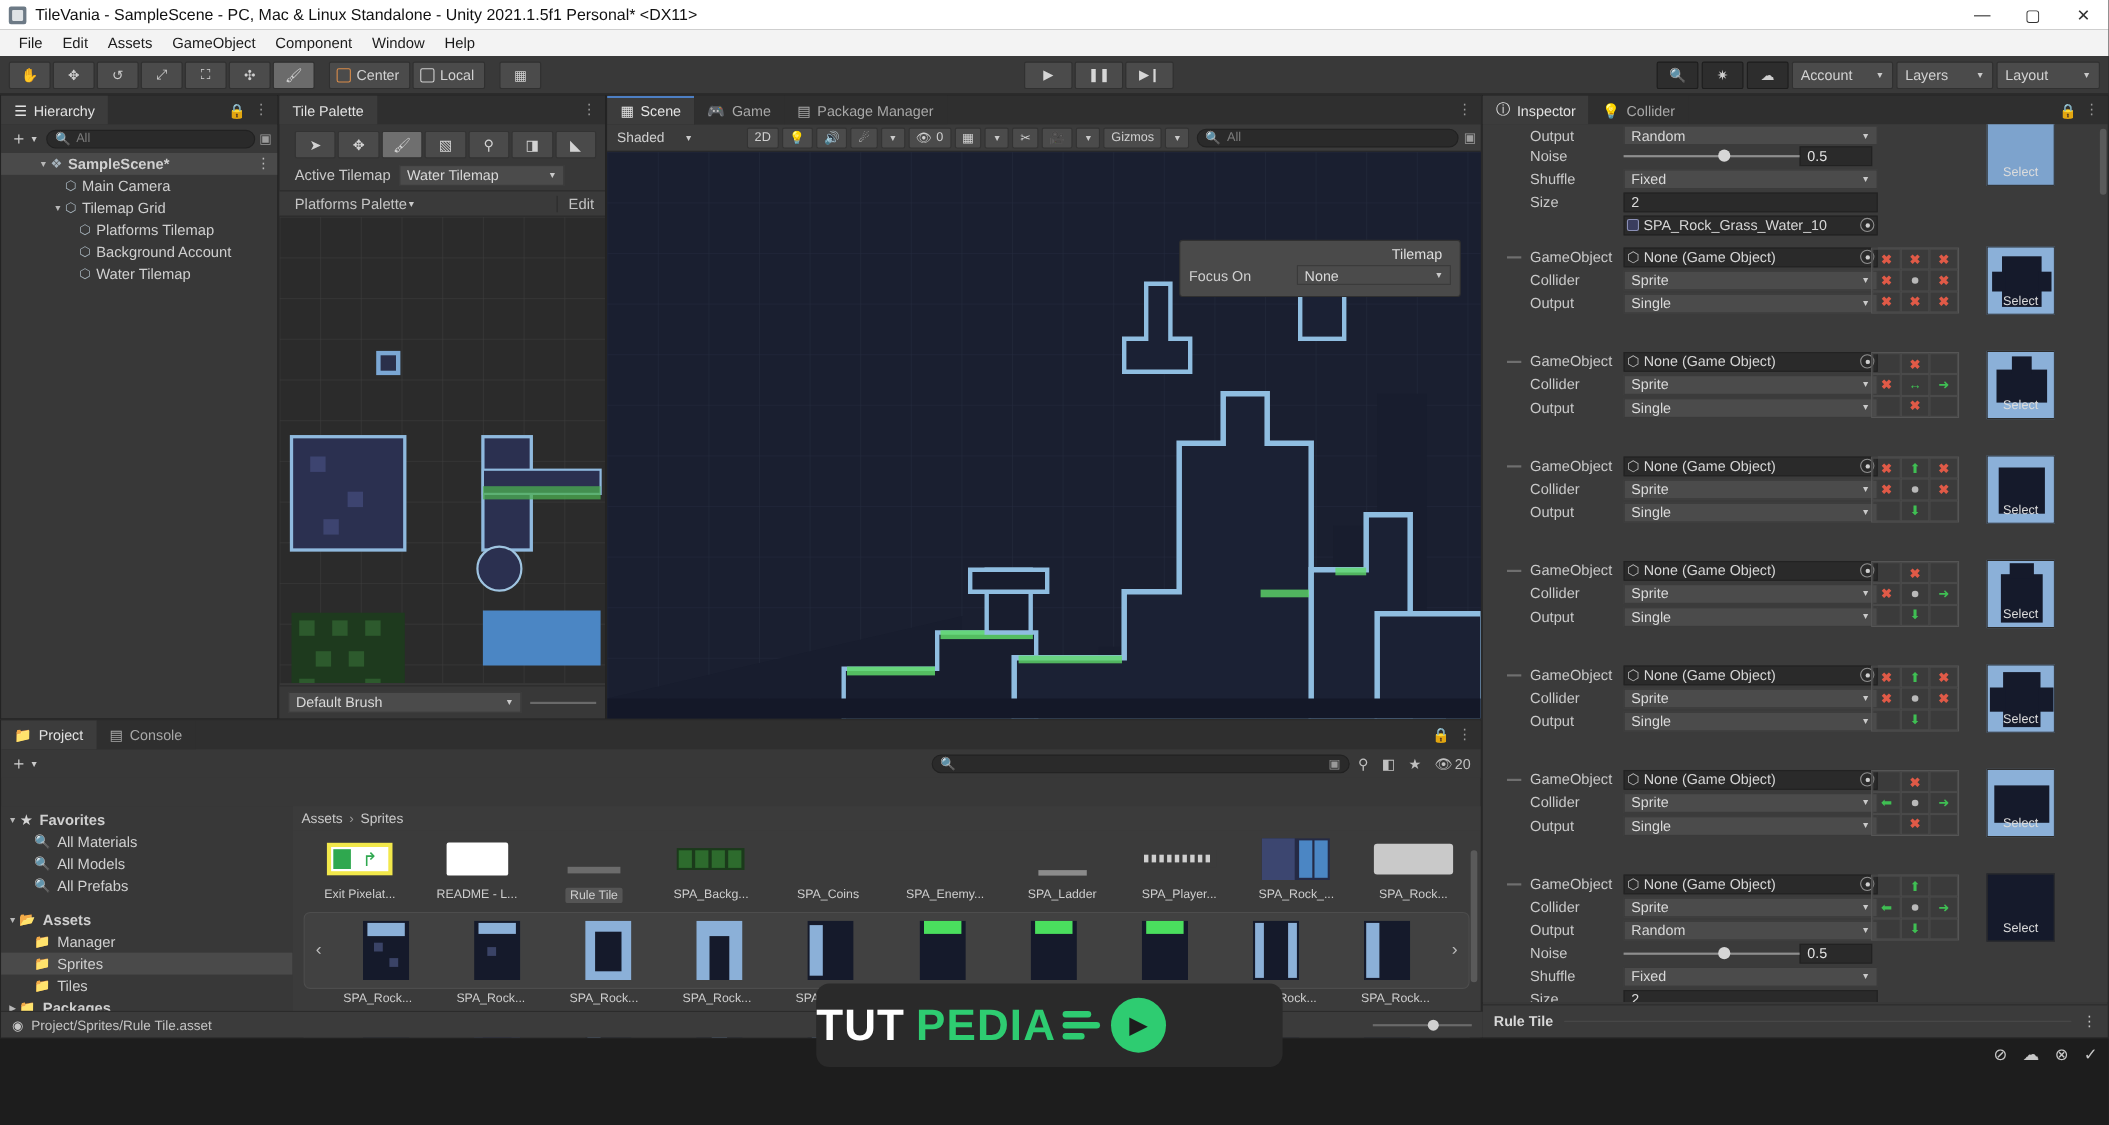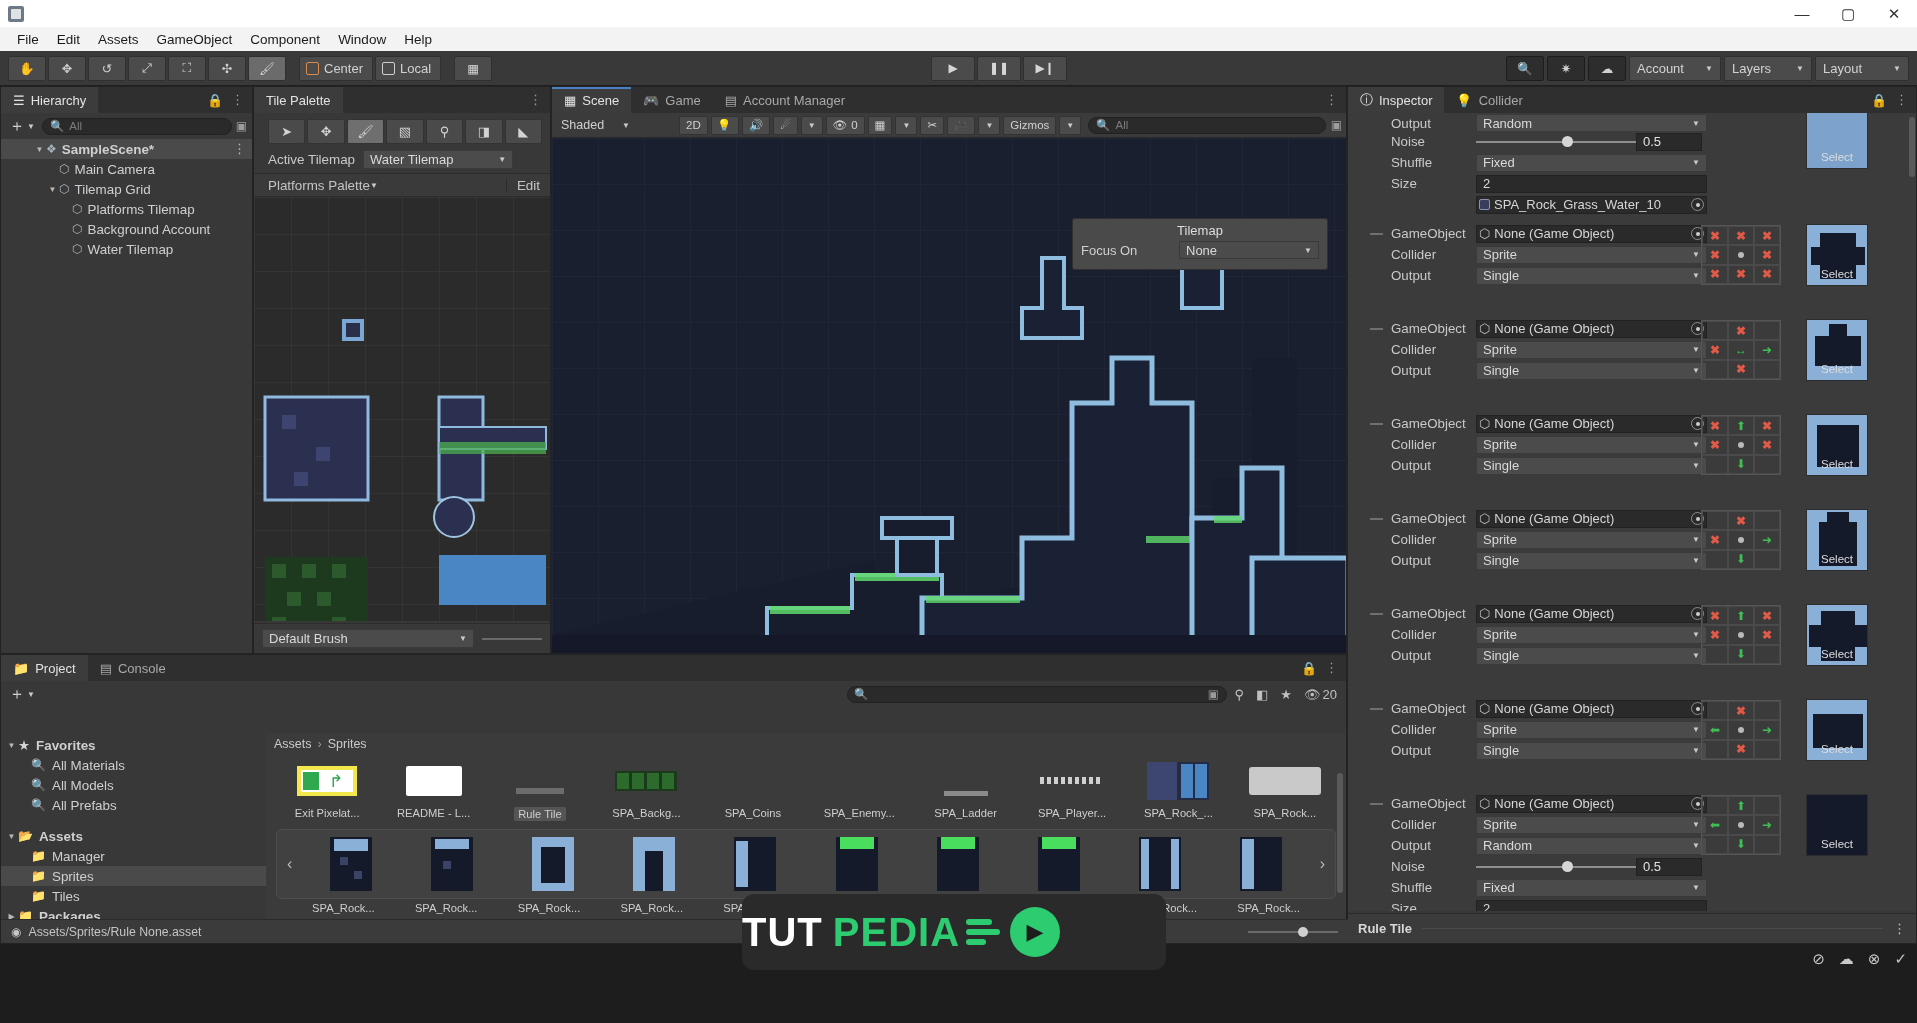--- a/index.html
+++ b/index.html
@@ -158,20 +158,21 @@
   .wm-bars{display:flex;flex-direction:column;gap:4px;margin-left:-4px;}
   .wm-bars i{display:block;height:6px;background:#2ecc71;border-radius:3px;}
   .bs-icons{position:absolute;right:10px;top:6px;display:flex;gap:14px;color:#c8c8c8;font-size:15px;}
   .scrollv{position:absolute;right:1px;width:6px;background:#5a5a5a;border-radius:3px;}
 </style>
 </head>
 <body>
 
 <div id="titlebar">
   <span class="tb-icon"></span>
+  <span>TileVania - SampleScene - PC, Mac &amp; Linux Standalone - Unity 2021.1.5f1 Personal* &lt;DX11&gt;</span>
   <span class="spacer"></span>
   <span class="wbtn">—</span>
   <span class="wbtn">▢</span>
   <span class="wbtn close">✕</span>
 </div>
 
 <div id="menubar">
   <span class="mi">File</span>
   <span class="mi">Edit</span>
   <span class="mi">Assets</span>
@@ -366,21 +367,21 @@
     <div class="ptab active blue">
       <span>▦</span>
       <span>Scene</span>
     </div>
     <div class="ptab">
       <span>🎮</span>
       <span>Game</span>
     </div>
     <div class="ptab">
       <span>▤</span>
-      <span>Account Manager</span>
+      <span>Package Manager</span>
     </div>
     <div class="tright">
       <span class="kebab">⋮</span>
     </div>
   </div>
   <div class="sc-toolbar">
     <div class="sc-flat" style="width:120px">
       <span>Shaded</span>
       <span class="caret">▼</span>
     </div>
@@ -453,21 +454,21 @@
 
       <rect x="374" y="458" width="94" height="7" fill="#5fd96a" opacity="0.8"></rect>
       <rect x="594" y="398" width="44" height="7" fill="#5fd96a" opacity="0.8"></rect>
       <rect x="662" y="378" width="28" height="7" fill="#5fd96a" opacity="0.8"></rect>
 
       <rect x="0" y="497" width="796" height="20" fill="#141828"></rect>
     </svg>
     
     <div style="position:absolute;left:520px;top:80px;width:256px;height:52px;background:#4a4a4a;
                 border:1px solid #303030;border-radius:3px;">
-      <div style="text-align:center;font-size:13px;color:#dedede;padding:4px 16px 3px">Tilemap</div>
+      <div style="text-align:right;font-size:13px;color:#dedede;padding:4px 16px 3px">Tilemap</div>
       <div style="display:flex;align-items:center;padding:0 8px;gap:10px">
         <span style="font-size:13px;color:#cfcfcf">Focus On</span>
         <div class="ifield" style="width:140px;margin-left:auto">
           <span>None</span>
           <span class="caret">▼</span>
         </div>
       </div>
     </div>
   </div>
 </div>
@@ -1250,21 +1251,21 @@
           <span style="color:#bbb;font-size:16px">›</span>
         </div>
       </div>
 
       <div class="scrollv" style="top:40px;height:120px;right:3px"></div>
     </div>
   </div>
 
   <div class="statusbar">
     <span style="color:#c8c8c8;font-size:12px">◉</span>
-    <span>Assets/Sprites/Rule None.asset</span>
+    <span>Project/Sprites/Rule Tile.asset</span>
     <span style="flex:1"></span>
     <span style="width:90px;height:2px;background:#6a6a6a;position:relative">
       <span style="position:absolute;left:56%;top:-4px;width:10px;height:10px;border-radius:50%;background:#d0d0d0"></span>
     </span>
   </div>
 </div>
 
 <div id="bottomstrip">
   <div class="bs-icons">
     <span>⊘</span>

